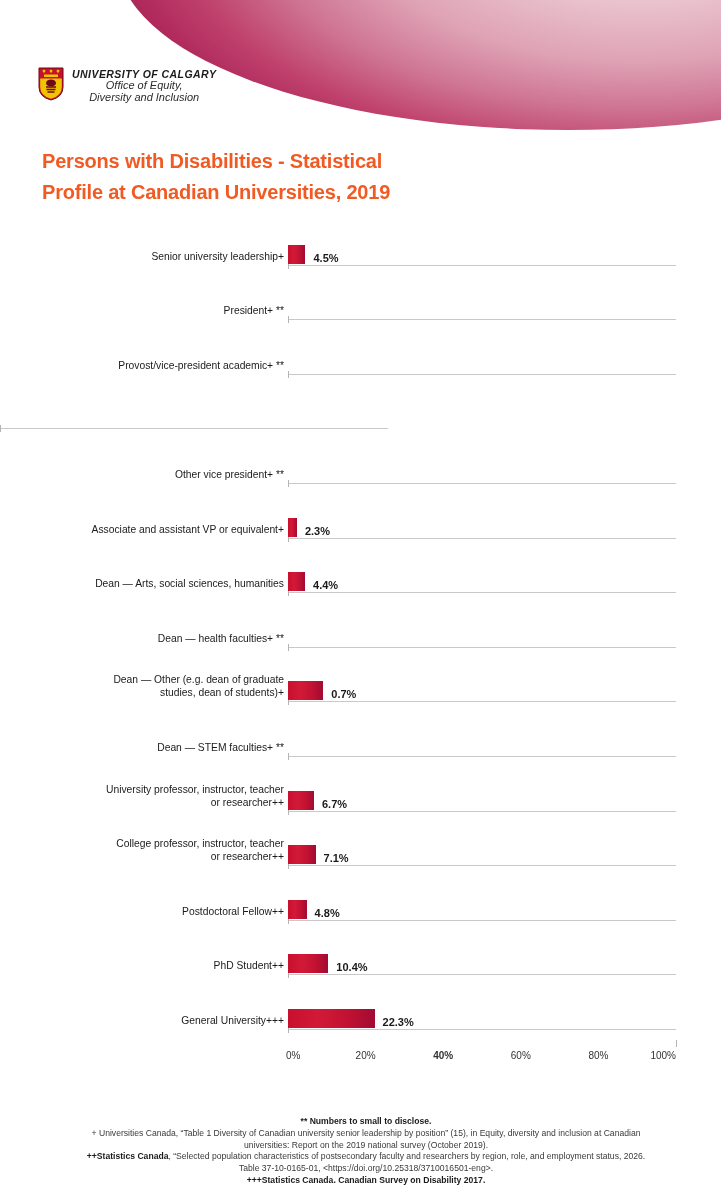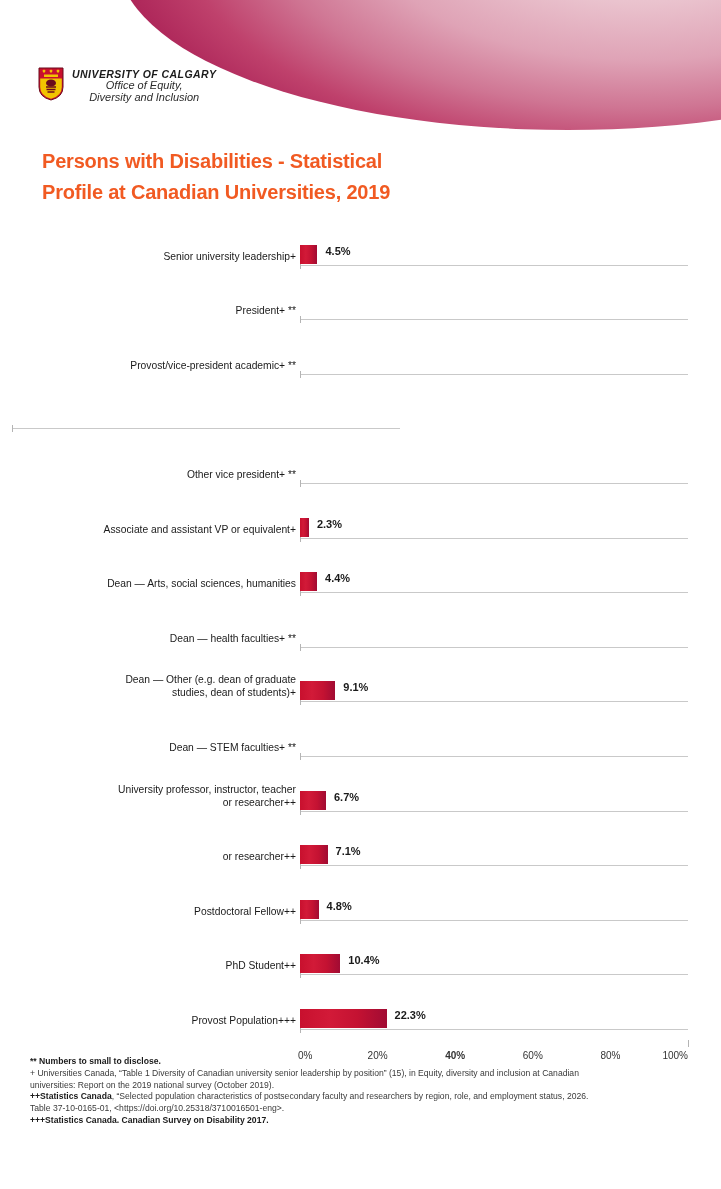--- a/index.html
+++ b/index.html
@@ -71,21 +71,21 @@
     font-weight: bold;
     line-height: 31px;
     color: #f15a22;
     letter-spacing: -0.2px;
     z-index: 5;
   }
 
   
   #chart {
     position: absolute;
-    left: 12px; top: 228px;
+    left: 0; top: 228px;
     width: 617px;
     z-index: 4;
   }
   .row {
     position: relative;
     display: flex;
     align-items: flex-end;
     height: 54.6px;
   }
   .row-label {
@@ -114,21 +114,21 @@
     position: absolute;
     left: 0; bottom: 14px;
     width: 1px; height: 7px;
     background: #b4b4b4;
   }
   .bar-wrap {
     position: absolute;
     left: 0; bottom: 19px;
     height: 19px;
     display: flex;
-    align-items: flex-start;
+    align-items: flex-end;
   }
   .bar {
     height: 19px;
     background: linear-gradient(90deg, #c8102e 0%, #d21a38 34%, #c41232 66%, #a10b33 100%);
   }
   .bar-value {
     margin-left: 8px;
     font-size: 11px;
     font-weight: bold;
     color: #1a1a1a;
@@ -157,23 +157,24 @@
   .axis-endtick {
     position: absolute;
     top: -7px;
     width: 1px; height: 7px;
     background: #b4b4b4;
   }
 
   
   #footnotes {
     position: absolute;
-    left: 30px; top: 1056px;
+    left: 30px; top: 1116px;
     width: 672px;
     z-index: 5;
+    text-align: center;
   }
   .fn {
     font-size: 8.6px;
     line-height: 11.8px;
     color: #3a3a3a;
   }
   .fn.bold { font-weight: bold; color: #1a1a1a; }
   .fn b { color: #1a1a1a; }
 </style>
 </head>
@@ -294,21 +295,21 @@
         <div class="row">
           <div class="row-label">
             <div>Dean — Other (e.g. dean of graduate</div>
             <div>studies, dean of students)+</div>
           </div>
           <div class="row-plot">
             <div class="gridline"></div>
             <div class="tickmark"></div>
             <div class="bar-wrap">
               <div class="bar" style="width: 35.308px;"></div>
-              <div class="bar-value">9.1%</div>
+              <div class="bar-value">0.7%</div>
             </div>
           </div>
         </div>
         <div class="row">
           <div class="row-label">
             <div>Dean — STEM faculties+ **</div>
           </div>
           <div class="row-plot">
             <div class="gridline"></div>
             <div class="tickmark"></div>
@@ -323,20 +324,21 @@
             <div class="gridline"></div>
             <div class="tickmark"></div>
             <div class="bar-wrap">
               <div class="bar" style="width: 25.996px;"></div>
               <div class="bar-value">6.7%</div>
             </div>
           </div>
         </div>
         <div class="row">
           <div class="row-label">
+            <div>College professor, instructor, teacher</div>
             <div>or researcher++</div>
           </div>
           <div class="row-plot">
             <div class="gridline"></div>
             <div class="tickmark"></div>
             <div class="bar-wrap">
               <div class="bar" style="width: 27.548px;"></div>
               <div class="bar-value">7.1%</div>
             </div>
           </div>
@@ -362,21 +364,21 @@
             <div class="gridline"></div>
             <div class="tickmark"></div>
             <div class="bar-wrap">
               <div class="bar" style="width: 40.352px;"></div>
               <div class="bar-value">10.4%</div>
             </div>
           </div>
         </div>
         <div class="row">
           <div class="row-label">
-            <div>Provost Population+++</div>
+            <div>General University+++</div>
           </div>
           <div class="row-plot">
             <div class="gridline"></div>
             <div class="tickmark"></div>
             <div class="bar-wrap">
               <div class="bar" style="width: 86.524px;"></div>
               <div class="bar-value">22.3%</div>
             </div>
           </div>
         </div>

